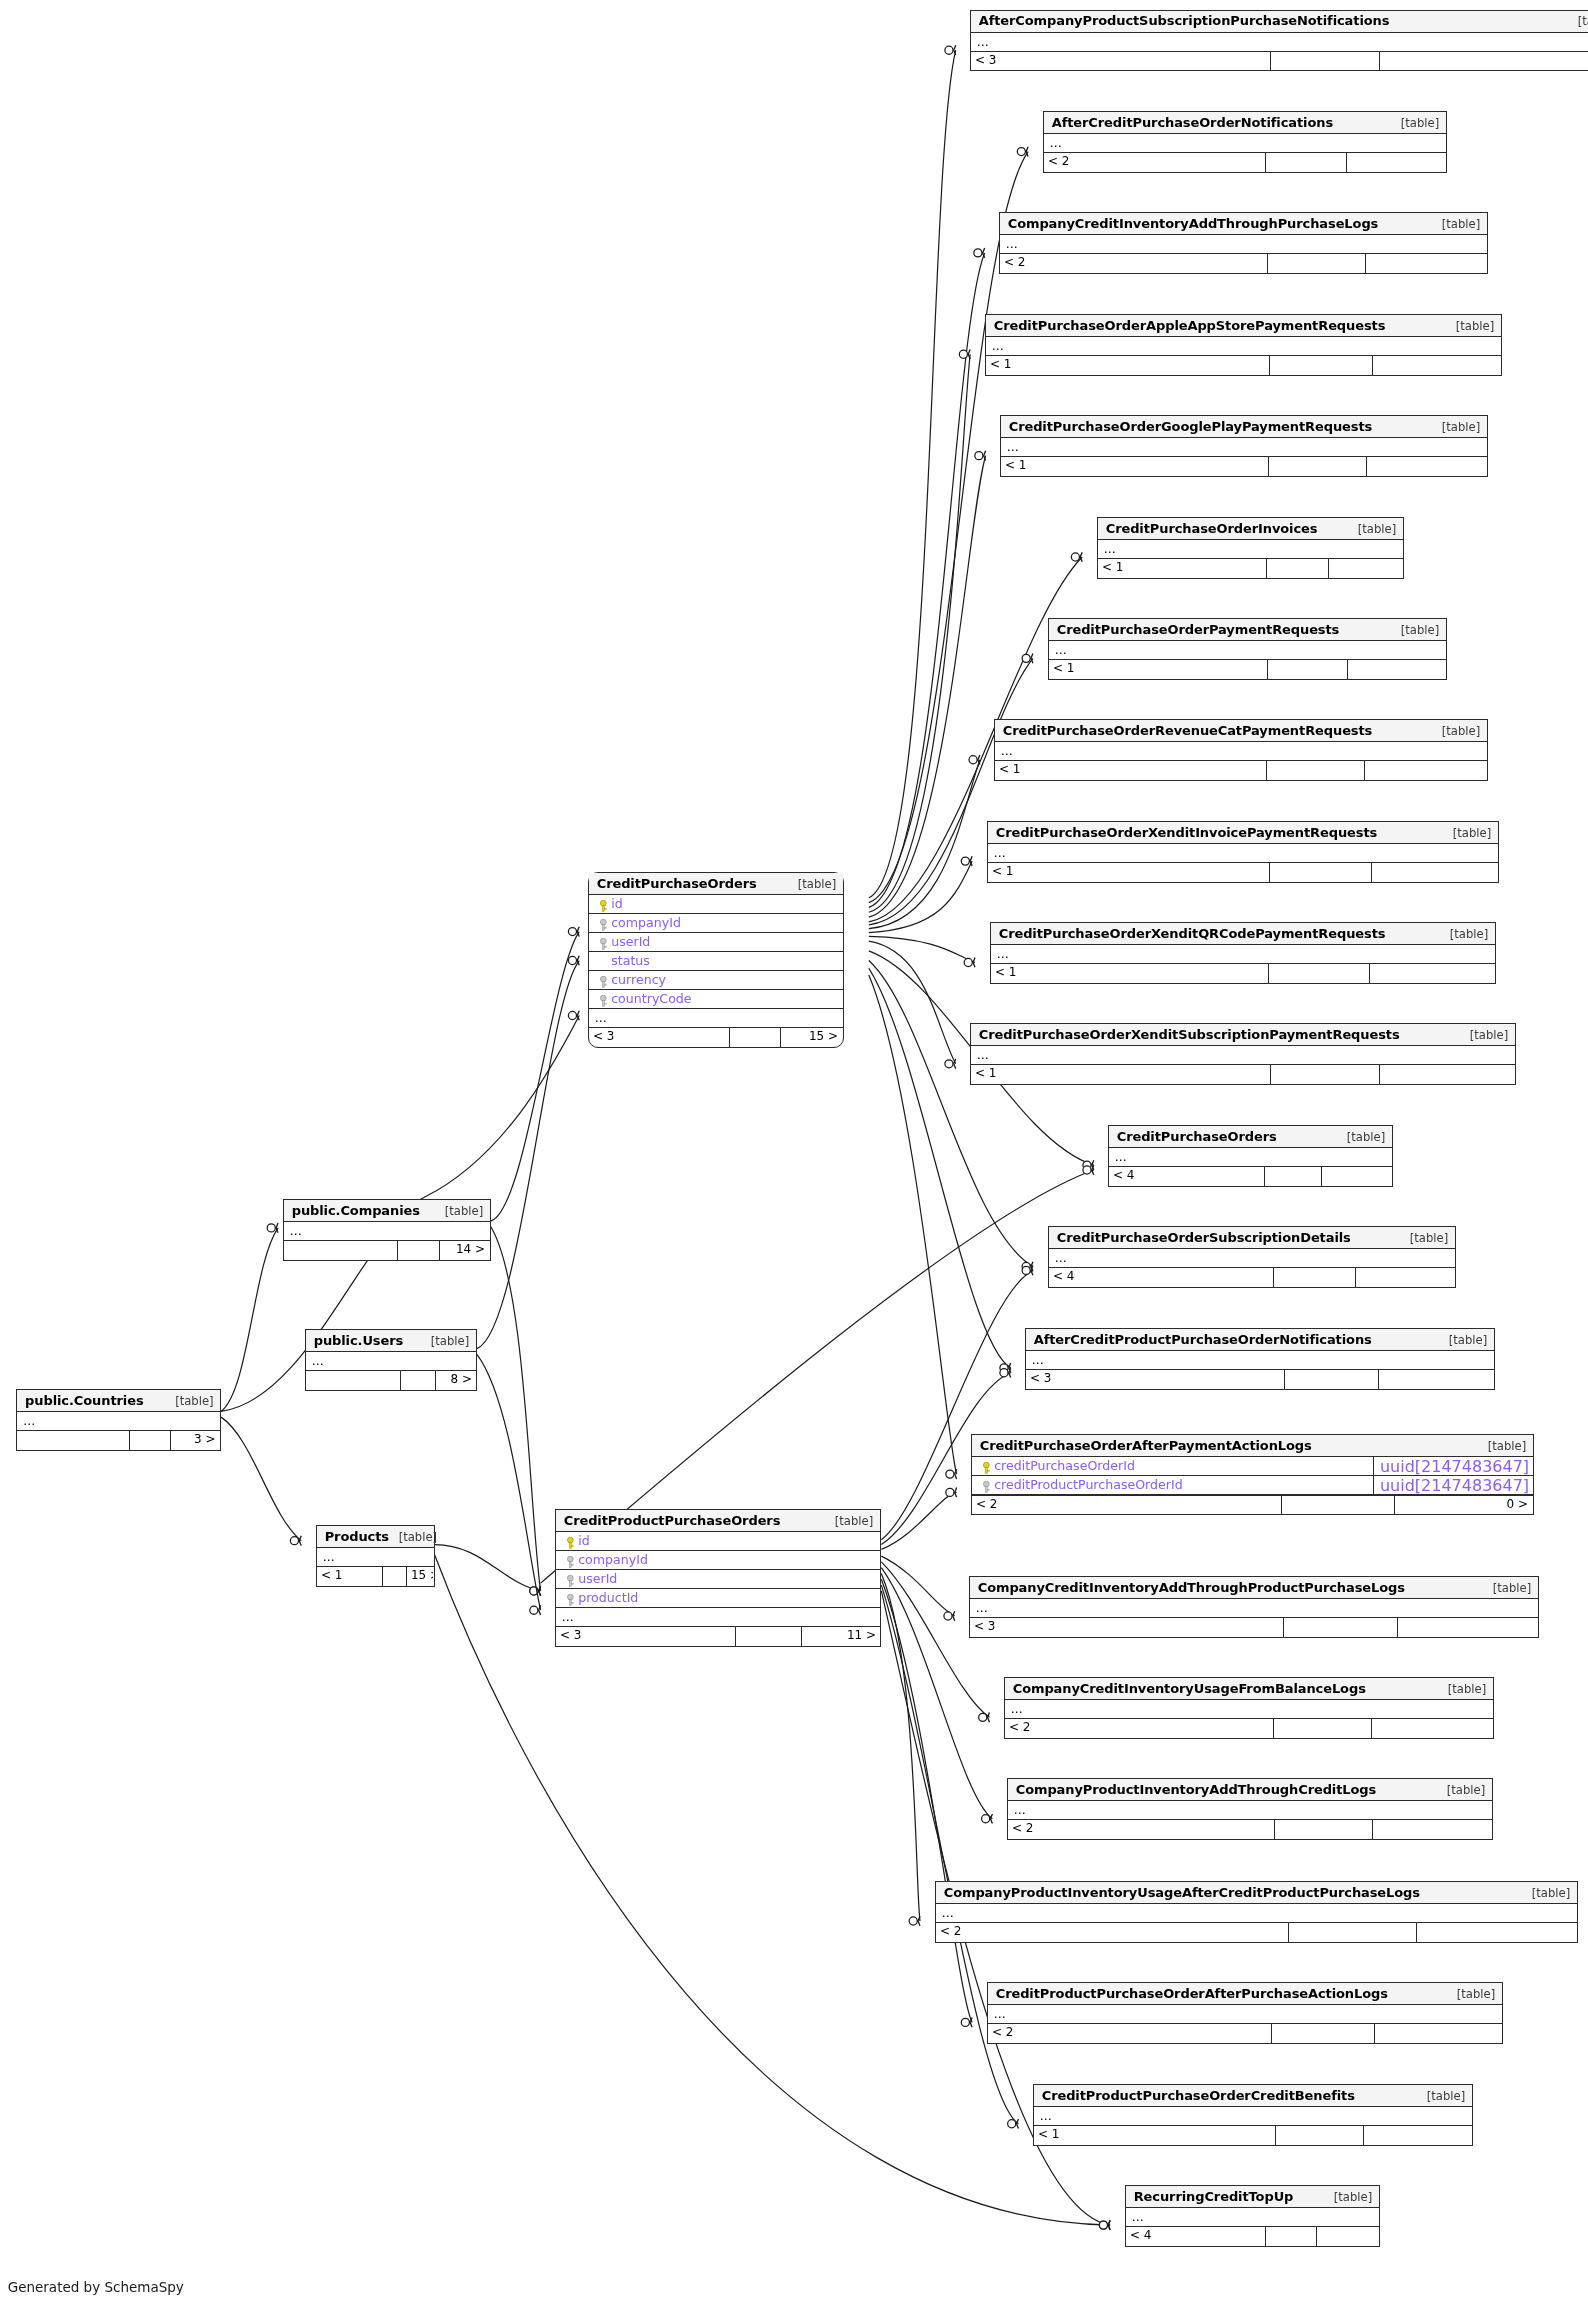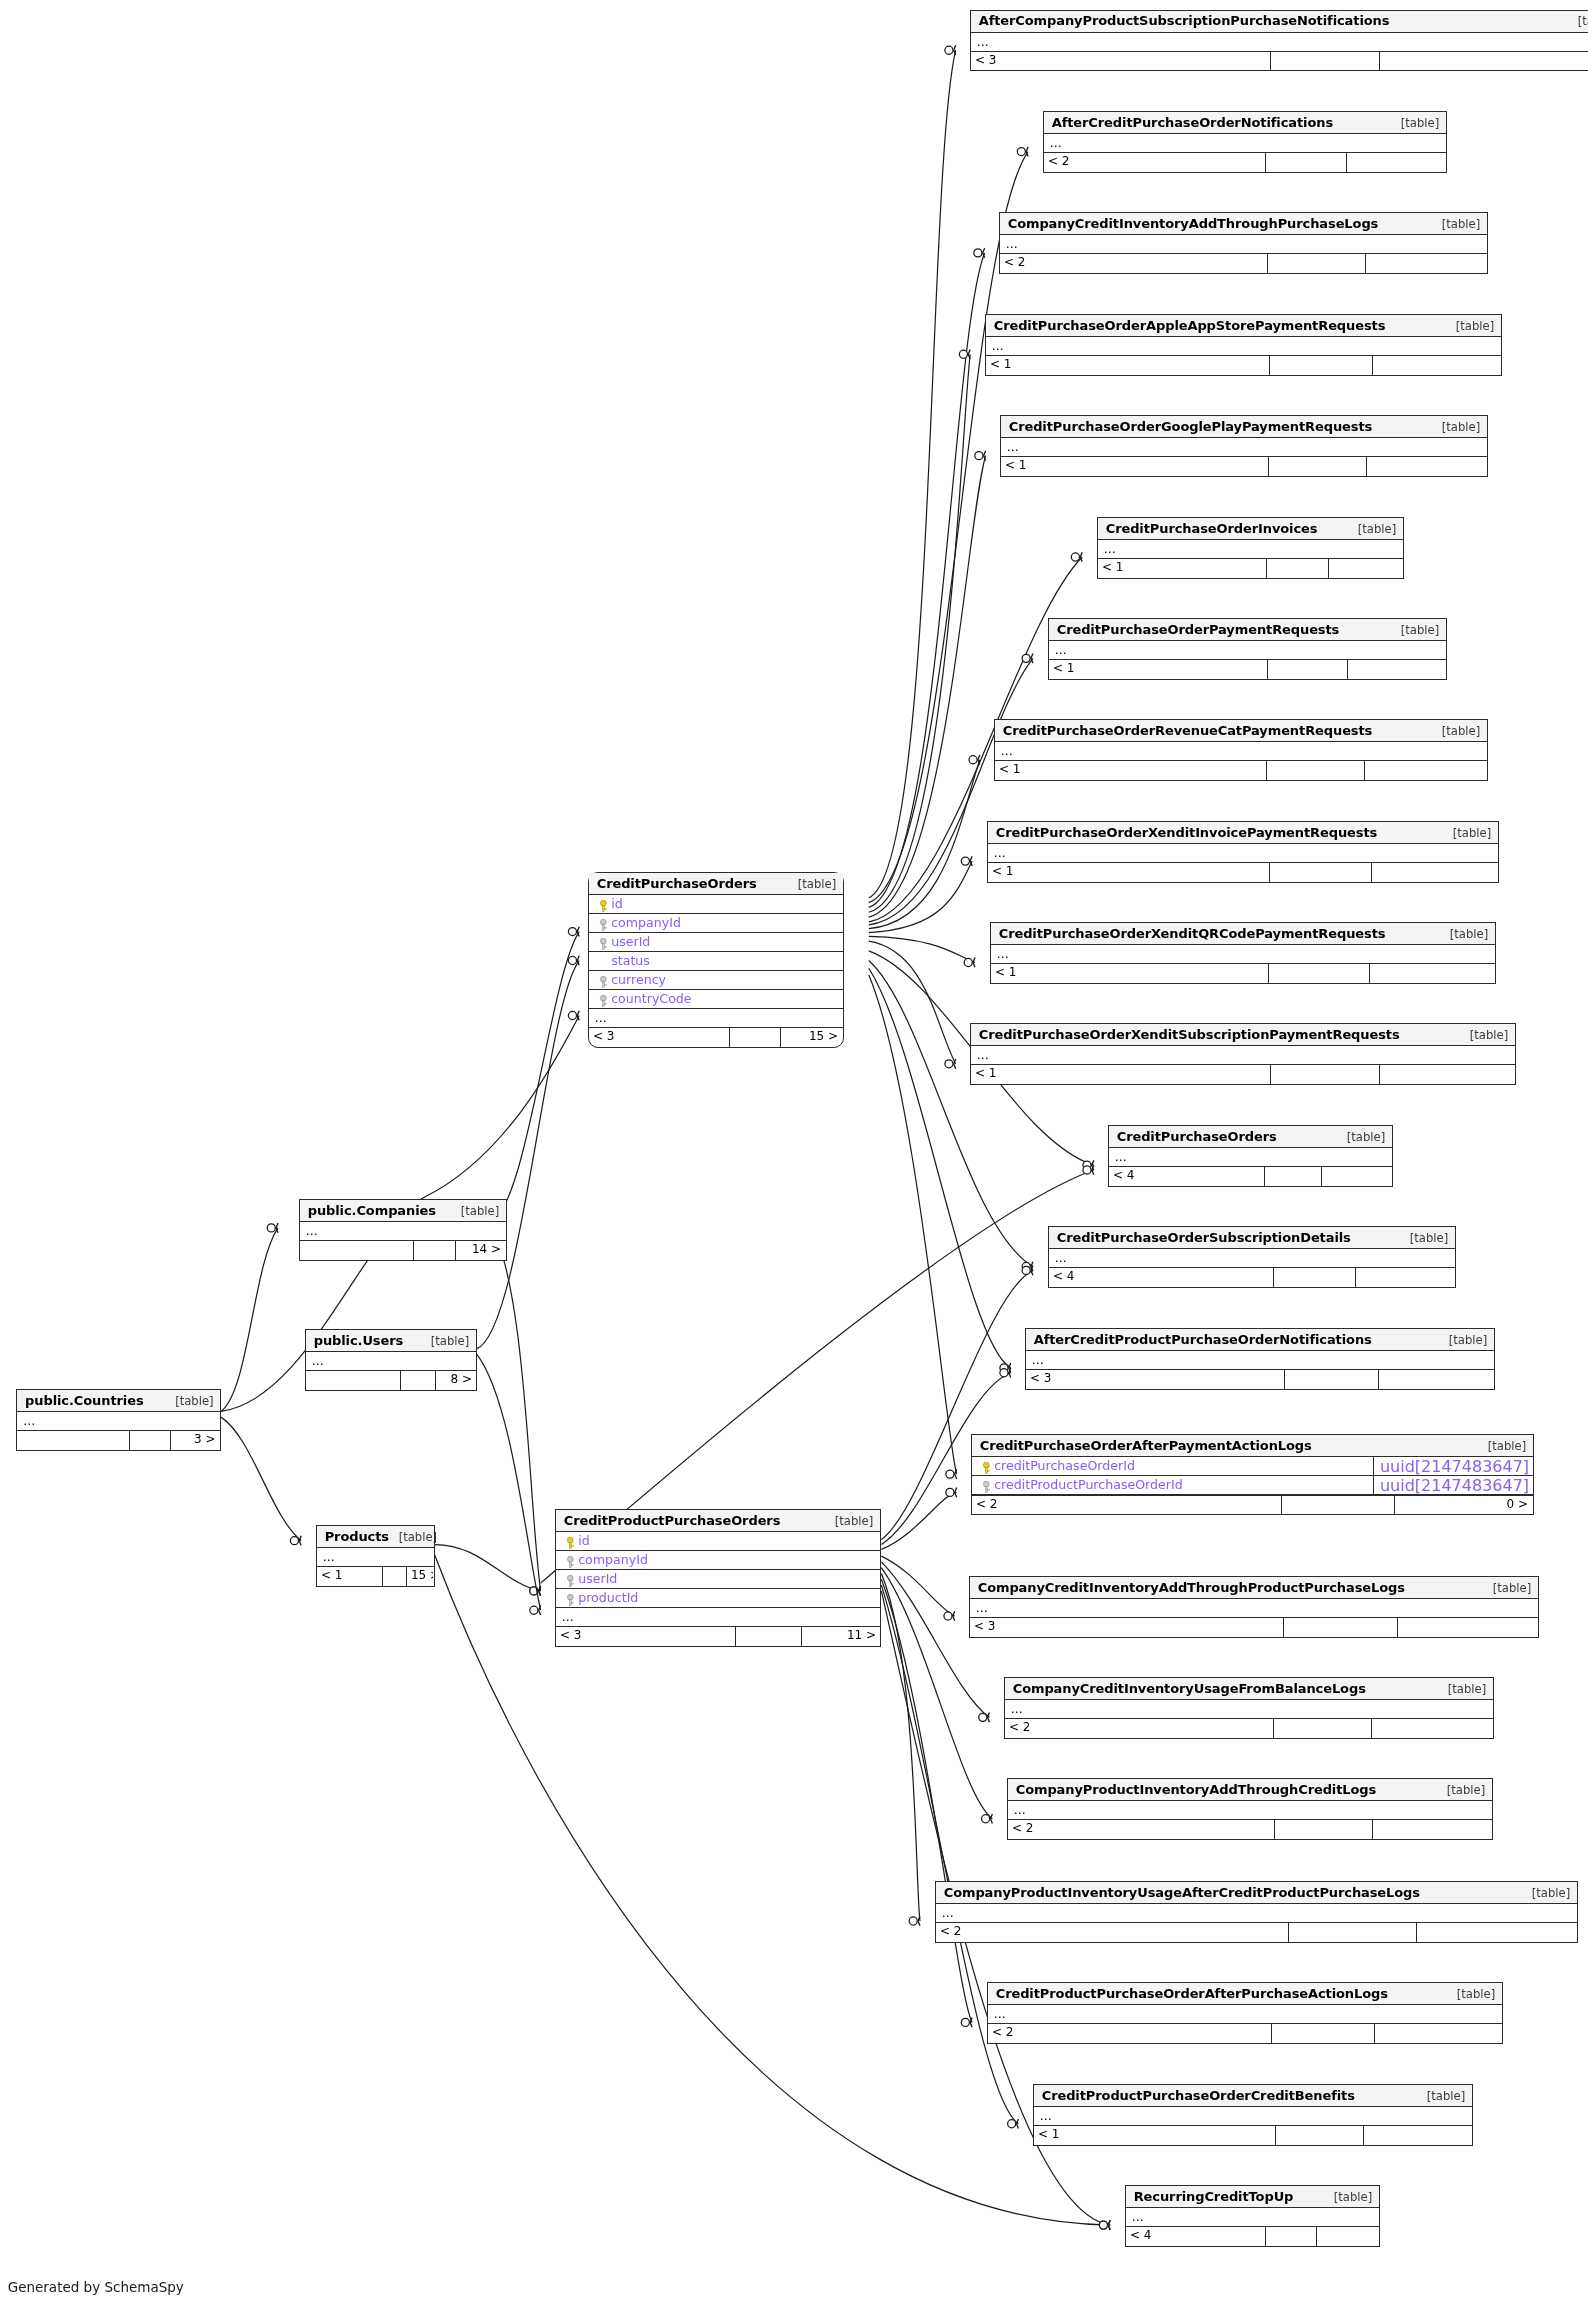--- a/index.html
+++ b/index.html
@@ -615,21 +615,21 @@
             </svg></span>
           <span class="cname">productId</span>
         </div>
         <div class="ellipsis">...</div>
         <div class="foot">
           <div class="fc fl" style="width: 180px;">&lt; 3</div>
           <div class="fc fl" style="width: 66px;"></div>
           <div class="fc fr" style="width: 78px;">11 &gt;</div>
         </div>
       </div>
-      <div class="tbl" style="left: 299px; top: 1199px; width: 208px;">
+      <div class="tbl" style="left: 283px; top: 1199px; width: 208px;">
         <div class="hdr">
           <span class="tname">public.Companies</span>
           <span class="ttag">[table]</span>
         </div>
         <div class="ellipsis">...</div>
         <div class="foot">
           <div class="fc fl" style="width: 114px;"></div>
           <div class="fc fl" style="width: 42px;"></div>
           <div class="fc fr" style="width: 49px;">14 &gt;</div>
         </div>

